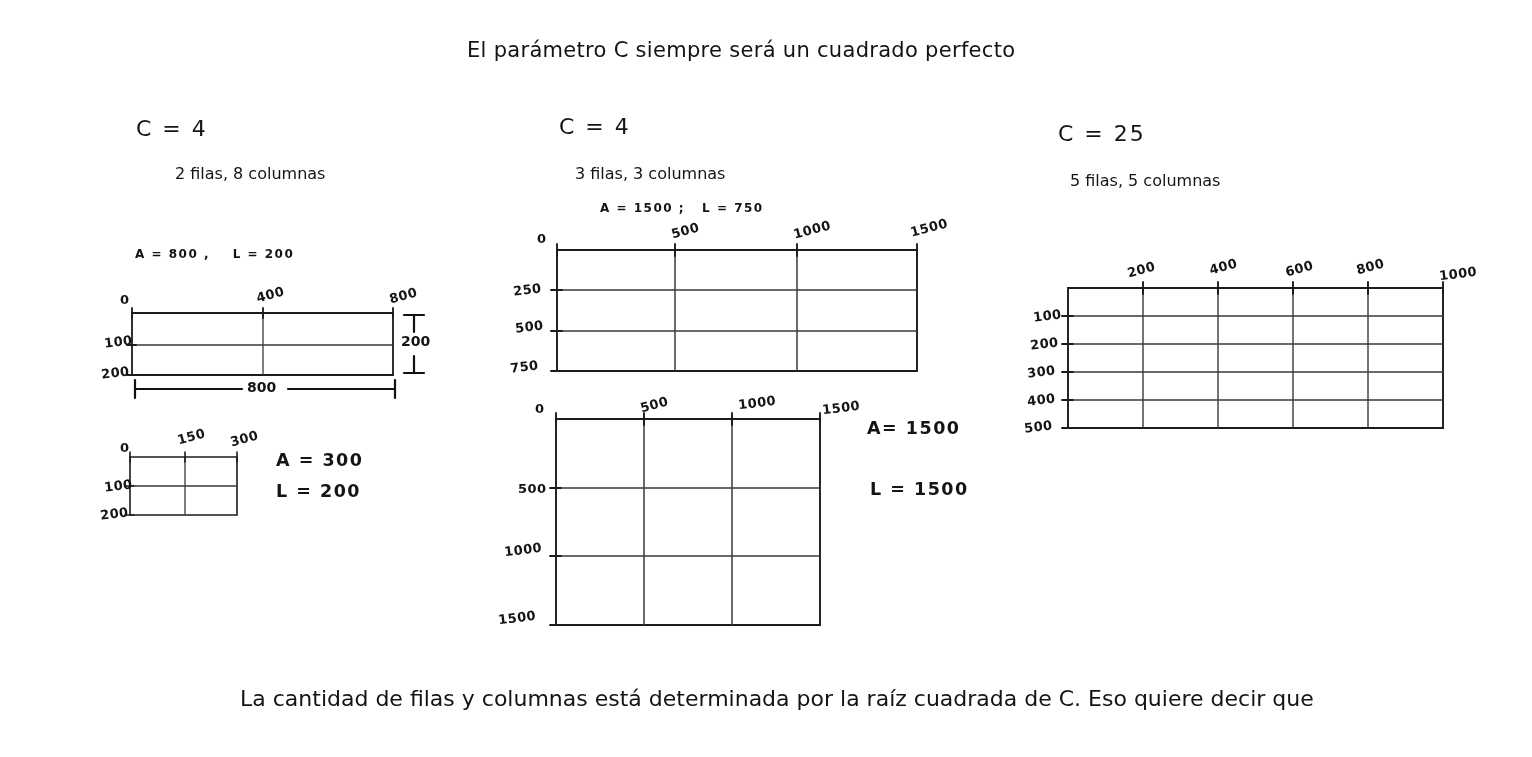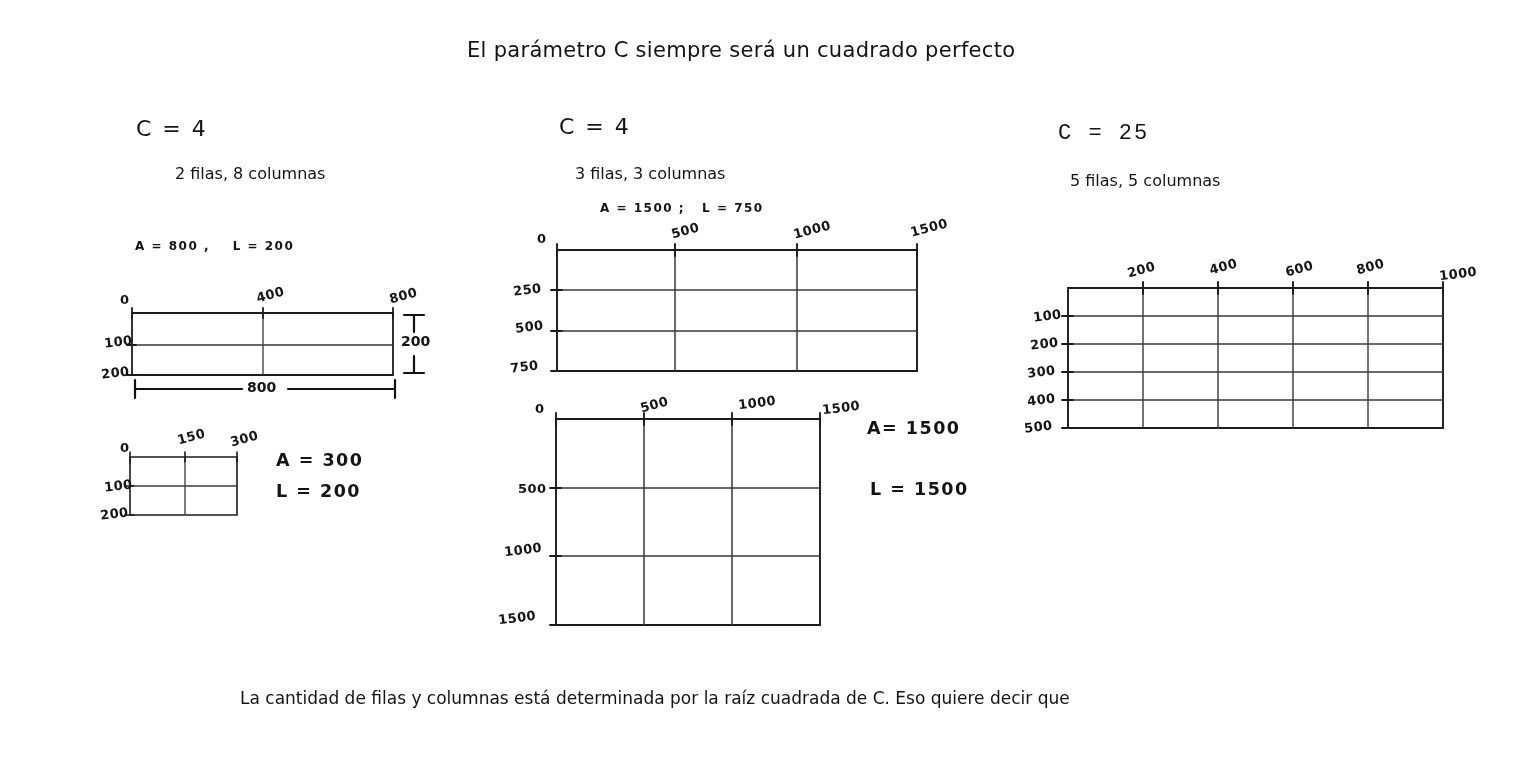--- a/index.html
+++ b/index.html
@@ -8,35 +8,35 @@
     font-family:"DejaVu Sans",sans-serif;color:#141414;overflow:hidden;margin-left:40px;
   }
   .abs{position:absolute;white-space:pre;}
   .title{font-size:21px;letter-spacing:.3px;}
   .h1{font-size:22px;letter-spacing:2px;}
   .h2{font-size:16px;}
   .params{font-size:12px;font-weight:700;letter-spacing:1.5px;}
   .note{font-size:17.5px;font-weight:700;letter-spacing:1.5px;}
   .num{font-size:13px;font-weight:700;letter-spacing:.5px;}
   .dim{font-size:14px;font-weight:700;}
-  .footer-line{font-size:17px;line-height:31px;white-space:pre;text-align:center;}
+  .footer-line{font-size:22px;line-height:31px;white-space:pre;text-align:center;}
   .tilt{transform:rotate(-15deg);}
   .tilt-sm{transform:rotate(-7deg);}
   svg.grid{position:absolute;overflow:visible;}
 </style>
 </head>
 <body>
 
 <div class="page">
 
   <div class="abs title" style="left:427px;top:38px;">El parámetro C siempre será un cuadrado perfecto</div>
 
   <div class="abs h1" style="left:96px;top:116px;">C = 4</div>
   <div class="abs h2" style="left:135px;top:164px;">2 filas, 8 columnas</div>
-  <div class="abs params" style="left:95px;top:239px;">A = 800 ,    L = 200</div>
+  <div class="abs params" style="left:95px;top:247px;">A = 800 ,    L = 200</div>
 
   <svg class="grid" style="left:86px;top:307px;" width="280" height="76">
     <path d="M6 6 H267 V68 H6 Z" fill="none" stroke="#1c1c1c" stroke-width="1.8"></path>
     <path d="M137 6 V68 M6 38 H267" fill="none" stroke="#3a3a3a" stroke-width="1.3"></path>
     <path d="M6 1 V11 M137 1 V11 M267 1 V11 M1 38 H10 M1 68 H10" fill="none" stroke="#1c1c1c" stroke-width="1.8" stroke-linecap="round"></path>
   </svg>
   <span class="abs num" style="left:80px;top:292px;">0</span>
   <span class="abs num tilt" style="left:216px;top:287px;">400</span>
   <span class="abs num tilt" style="left:349px;top:288px;">800</span>
   <span class="abs num tilt-sm" style="left:64px;top:334px;">100</span>
@@ -90,21 +90,21 @@
   <span class="abs num" style="left:495px;top:401px;">0</span>
   <span class="abs num tilt" style="left:600px;top:397px;">500</span>
   <span class="abs num tilt-sm" style="left:698px;top:395px;">1000</span>
   <span class="abs num tilt-sm" style="left:782px;top:400px;">1500</span>
   <span class="abs num" style="left:478px;top:481px;">500</span>
   <span class="abs num tilt-sm" style="left:464px;top:542px;">1000</span>
   <span class="abs num tilt-sm" style="left:458px;top:610px;">1500</span>
   <span class="abs note" style="left:827px;top:418px;">A= 1500</span>
   <span class="abs note" style="left:830px;top:479px;">L = 1500</span>
 
-  <div class="abs h1" style="left:1018px;top:121px;font-family:Liberation Mono, monospace;">C = 25</div>
+  <div class="abs h1" style="left:1018px;top:121px;">C = 25</div>
   <div class="abs h2" style="left:1030px;top:171px;">5 filas, 5 columnas</div>
 
   <svg class="grid" style="left:1020px;top:280px;" width="392" height="158">
     <path d="M8 8 H383 V148 H8 Z" fill="none" stroke="#1c1c1c" stroke-width="1.9"></path>
     <path d="M83 8 V148 M158 8 V148 M233 8 V148 M308 8 V148 M8 36 H383 M8 64 H383 M8 92 H383 M8 120 H383" fill="none" stroke="#3a3a3a" stroke-width="1.4"></path>
     <path d="M83 2 V14 M158 2 V14 M233 2 V14 M308 2 V14 M383 2 V14 M2 36 H13 M2 64 H13 M2 92 H13 M2 120 H13 M2 148 H13" fill="none" stroke="#1c1c1c" stroke-width="1.9" stroke-linecap="round"></path>
   </svg>
   <span class="abs num tilt" style="left:1087px;top:262px;">200</span>
   <span class="abs num tilt" style="left:1169px;top:259px;">400</span>
   <span class="abs num tilt" style="left:1245px;top:261px;">600</span>

